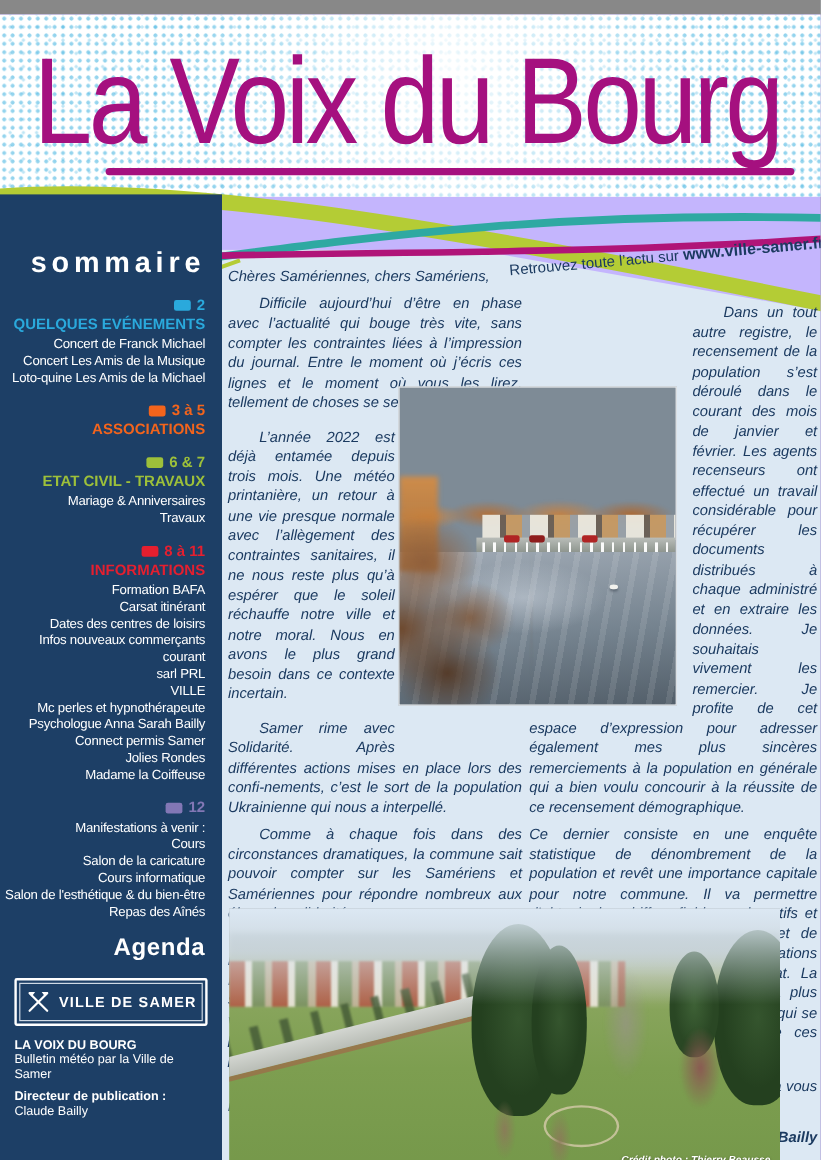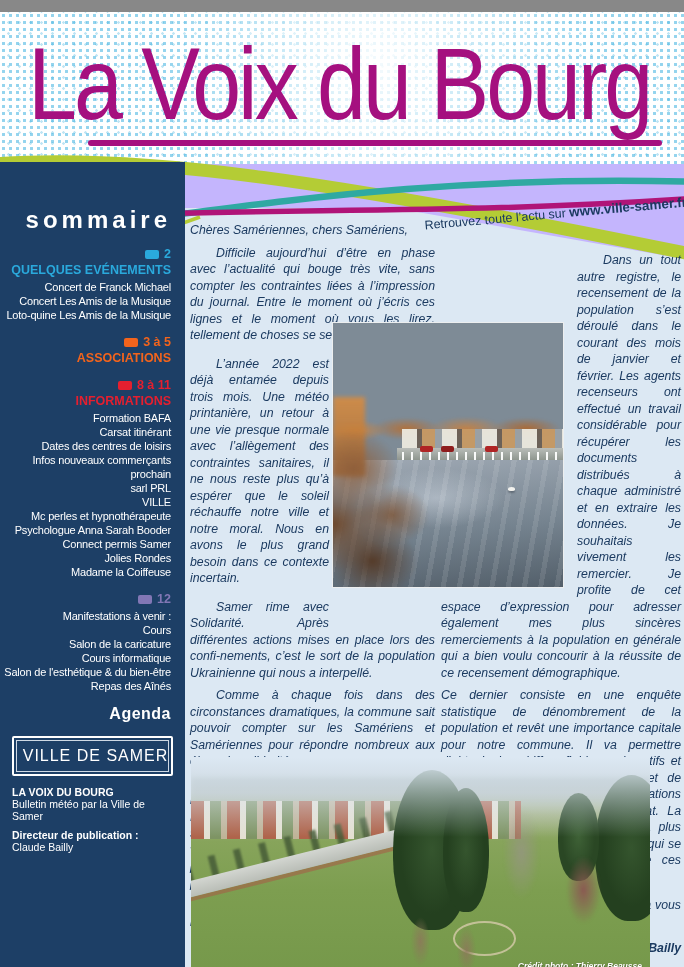--- a/index.html
+++ b/index.html
@@ -33,26 +33,26 @@
 
   
   #sommaire{margin:44px 14px 0 0;text-align:right;color:#fff;font-size:24px;font-weight:bold;letter-spacing:4px;}
   .toc-sec{margin-top:13px;text-align:right;padding-right:14px;}
   .toc-pages{display:flex;justify-content:flex-end;align-items:center;gap:5px;font-weight:bold;font-size:12.5px;}
   .sq{display:inline-block;width:14px;height:9px;border-radius:2px;}
   .toc-title{font-weight:bold;font-size:12.5px;margin-top:2px;letter-spacing:0px;}
   .toc-title:empty{display:none;}
   .toc-list{list-style:none;margin:3px 0 0 0;padding:0;color:#fff;}
   .toc-list li{font-size:11px;line-height:14px;white-space:nowrap;letter-spacing:-.2px;}
-  #agenda{margin:12px 14px 0 0;text-align:right;color:#fff;font-size:16px;font-weight:bold;letter-spacing:.5px;}
+  #agenda{margin:12px 14px 0 0;text-align:right;color:#fff;font-size:20px;font-weight:bold;letter-spacing:.5px;}
 
   
   #samer-logo{margin:13px 12px 0 12px;border:2px solid #fff;border-radius:2px;padding:2px;}
   #samer-logo .inner{border:1px solid #cfd9e4;display:flex;align-items:center;justify-content:center;gap:6px;padding:4px 2px;}
-  #samer-logo .txt{color:#fff;font-weight:normal;font-size:16px;letter-spacing:1px;white-space:nowrap;}
+  #samer-logo .txt{color:#fff;font-weight:bold;font-size:12px;letter-spacing:1px;white-space:nowrap;}
   #pubblock{margin:10px 12px 0 12px;color:#fff;}
   #pubblock .b{font-weight:bold;font-size:10.5px;line-height:12px;}
   #pubblock .r{font-size:10.5px;line-height:12px;}
   #pubblock .grp{margin-top:7px;}
   #pubfoot{position:absolute;left:12px;right:13px;bottom:8px;color:#fff;}
   #pubfoot hr{border:none;border-top:2px solid #fff;margin:0 0 7px 0;}
   #pubfoot .l{font-weight:normal;font-size:12.5px;line-height:15px;letter-spacing:.2px;}
 
   
   .col{position:absolute;color:#1b3a60;font-style:italic;font-size:12.3px;line-height:16.5px;text-align:justify;}
@@ -162,49 +162,60 @@
 
     <div class="toc-sec">
       <div class="toc-pages">
         <span class="sq" style="background: rgb(42, 169, 220);"></span>
         <span style="color: rgb(42, 169, 220);">2</span>
       </div>
       <div class="toc-title" style="color: rgb(42, 169, 220);">QUELQUES EVÉNEMENTS</div>
       <ul class="toc-list">
           <li class="toc-item">Concert de Franck Michael</li>
           <li class="toc-item">Concert Les Amis de la Musique</li>
-          <li class="toc-item">Loto-quine Les Amis de la Musique</li>
+          <li class="toc-item">Loto-quine Les Amis de la Michael</li>
         </ul>
     </div>
 
     <div class="toc-sec">
       <div class="toc-pages">
         <span class="sq" style="background: rgb(243, 100, 28);"></span>
         <span style="color: rgb(243, 100, 28);">3 à 5</span>
       </div>
       <div class="toc-title" style="color: rgb(243, 100, 28);">ASSOCIATIONS</div>
     </div>
 
+    <div class="toc-sec">
+      <div class="toc-pages">
+        <span class="sq" style="background: rgb(157, 192, 58);"></span>
+        <span style="color: rgb(157, 192, 58);">6 &amp; 7</span>
+      </div>
+      <div class="toc-title" style="color: rgb(157, 192, 58);">ETAT CIVIL - TRAVAUX</div>
+      <ul class="toc-list">
+          <li class="toc-item">Mariage &amp; Anniversaires</li>
+          <li class="toc-item">Travaux</li>
+        </ul>
+    </div>
 
     <div class="toc-sec">
       <div class="toc-pages">
         <span class="sq" style="background: rgb(229, 31, 47);"></span>
         <span style="color: rgb(229, 31, 47);">8 à 11</span>
       </div>
       <div class="toc-title" style="color: rgb(229, 31, 47);">INFORMATIONS</div>
       <ul class="toc-list">
           <li class="toc-item">Formation BAFA</li>
           <li class="toc-item">Carsat itinérant</li>
           <li class="toc-item">Dates des centres de loisirs</li>
           <li class="toc-item">Infos nouveaux commerçants</li>
-          <li class="toc-item">prochain</li>
+          <li class="toc-item">courant</li>
           <li class="toc-item">sarl PRL</li>
           <li class="toc-item">VILLE</li>
           <li class="toc-item">Mc perles et hypnothérapeute</li>
-          <li class="toc-item">Psychologue Anna Sarah Booder</li>
+          <li class="toc-item">Psychologue Anna Sarah Bailly</li>
           <li class="toc-item">Connect permis Samer</li>
           <li class="toc-item">Jolies Rondes</li>
           <li class="toc-item">Madame la Coiffeuse</li>
         </ul>
     </div>
 
     <div class="toc-sec">
       <div class="toc-pages">
         <span class="sq" style="background: rgb(130, 119, 181);"></span>
         <span style="color: rgb(130, 119, 181);">12</span>

